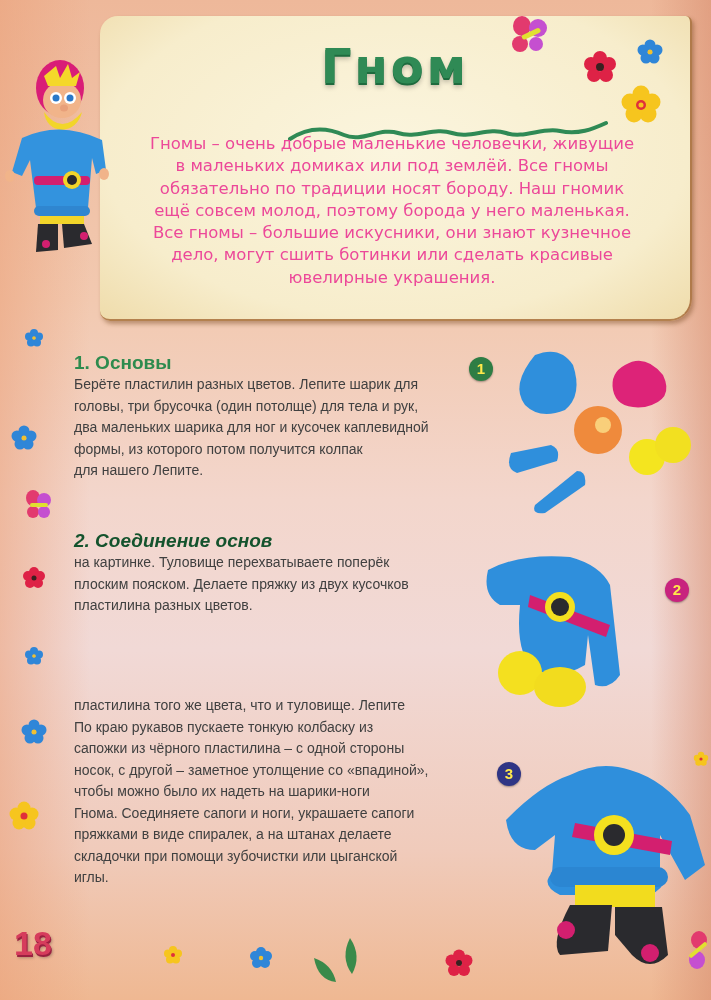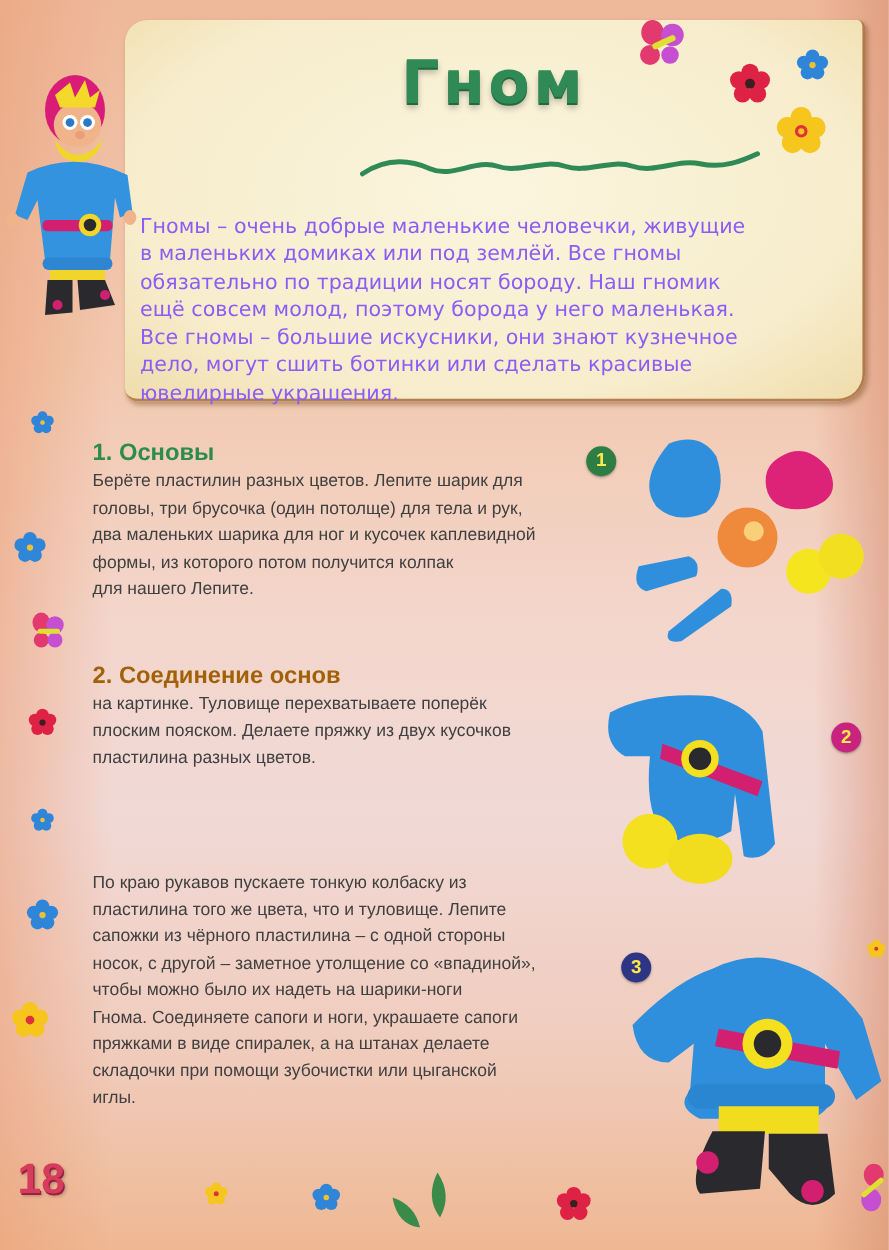--- a/index.html
+++ b/index.html
@@ -6,21 +6,21 @@
   body{width:711px;height:1000px;position:relative;overflow:hidden;
     background:linear-gradient(180deg,#eeb89a 0%,#f2c9b0 30%,#f3d6cc 50%,#f1d9d6 65%,#f0cbbb 85%,#efb892 100%);
     font-family:"DejaVu Sans",sans-serif;}
   .bg-left{position:absolute;left:0;top:0;width:90px;height:1000px;background:linear-gradient(90deg,rgba(235,160,120,.55),rgba(235,160,120,0));}
   .bg-right{position:absolute;right:0;top:0;width:60px;height:1000px;background:linear-gradient(270deg,rgba(215,140,110,.55),rgba(215,140,110,0));}
   .parchment{position:absolute;left:100px;top:16px;width:590px;height:303px;background:radial-gradient(ellipse at 50% 45%,#fbf5de 0%,#f7edcc 70%,#efdcab 100%);
     border-radius:18px 6px 22px 10px;box-shadow:2px 3px 4px rgba(120,70,30,.45);border-right:2px solid #b07a4a;border-bottom:2px solid #b4814e;}
   .title{position:absolute;left:0;right:0;top:22px;text-align:center;font-family:"DejaVu Sans",sans-serif;font-weight:bold;font-size:48px;letter-spacing:3px;color:#2f8a55;
     text-shadow:0 2px 0 #1e6b3e,0 4px 5px rgba(0,0,0,.25);}
   .wave{position:absolute;left:188px;top:103px;width:320px;height:24px;}
-  .intro{position:absolute;left:112px;top:133px;width:560px;font-family:"DejaVu Sans",sans-serif;font-size:16.5px;line-height:22.3px;color:#8b5cf6;margin-top:37px;}
+  .intro{position:absolute;left:112px;top:133px;width:560px;text-align:center;font-family:"DejaVu Sans",sans-serif;font-size:16.5px;line-height:22.3px;color:#ec4899;}
   .gnome-hero{position:absolute;left:0;top:58px;width:110px;height:200px;}
   .step{position:absolute;left:74px;width:420px;}
   .step h2{margin:0;font-family:"Liberation Sans",sans-serif;font-weight:bold;font-size:19px;line-height:22px;}
   .step p{margin:0;font-family:"Liberation Sans",sans-serif;font-size:14px;line-height:21.5px;color:#404040;}
   .badge{position:absolute;width:24px;height:24px;border-radius:50%;color:#ffe94a;font-family:"Liberation Sans",sans-serif;font-weight:bold;font-size:15px;text-align:center;line-height:24px;box-shadow:0 1px 2px rgba(0,0,0,.35);}
   .pagenum{position:absolute;left:14px;top:924px;font-family:"Liberation Sans",sans-serif;font-weight:bold;font-size:34px;color:#d63c5c;text-shadow:1px 2px 0 #9a2040,2px 3px 3px rgba(0,0,0,.25);}
   .deco{position:absolute;}
   svg{display:block;}
 </style>
 </head>
@@ -83,38 +83,38 @@
   <path d="M120,20 Q140,8 158,30 Q170,55 140,62 Q112,65 108,45 Q105,28 120,20 Z" fill="#dd2378"></path>
   <circle cx="93" cy="85" r="24" fill="#ef8a3c"></circle>
     <circle cx="98" cy="80" r="8" fill="#fbe08a" opacity=".8"></circle>
   <circle cx="142" cy="112" r="18" fill="#f4e51f"></circle>
     <circle cx="168" cy="100" r="18" fill="#f2e020"></circle>
   <path d="M6,108 L46,100 Q56,104 52,116 L12,128 Q0,124 6,108 Z" fill="#2f8fdc"></path>
   <path d="M30,160 L72,126 Q82,126 80,140 L40,168 Q26,170 30,160 Z" fill="#2f8fdc"></path>
 </svg>
 
 <div class="step" style="top:530px;">
-  <h2 style="color:#a16207;">2. Соединение основ</h2>
+  <h2 style="color:#14532d;font-style:italic;">2. Соединение основ</h2>
   <p>на картинке. Туловище перехватываете поперёк</p>
   <p>плоским пояском. Делаете пряжку из двух кусочков</p>
   <p>пластилина разных цветов.</p>
 </div>
 <div class="badge" style="left:665px;top:578px;background:#c8237e;">2</div>
 <svg class="deco" style="left:480px;top:545px;" width="170" height="165" viewBox="0 0 170 165">
   <path d="M8,25 Q40,8 90,12 Q120,20 130,40 L140,130 Q130,145 115,140 L108,90 L105,120 Q80,135 55,125 Q35,110 40,60 L20,60 Q2,50 8,25 Z" fill="#2f8fdc"></path>
   <path d="M50,50 L130,80 L126,92 L48,62 Z" fill="#d31f6f"></path>
   <circle cx="80" cy="62" r="15" fill="#f4e01f"></circle>
     <circle cx="80" cy="62" r="9" fill="#2a2a2e"></circle>
   <ellipse cx="40" cy="128" rx="22" ry="22" fill="#f4e01f"></ellipse>
   <ellipse cx="80" cy="142" rx="26" ry="20" fill="#f2dc1e"></ellipse>
 </svg>
 
 <div class="step" style="top:695px;">
+  <p>пластилина того же цвета, что и туловище. Лепите</p>
   <p>По краю рукавов пускаете тонкую колбаску из</p>
-  <p>пластилина того же цвета, что и туловище. Лепите</p>
   <p>сапожки из чёрного пластилина – с одной стороны</p>
   <p>носок, с другой – заметное утолщение со «впадиной»,</p>
   <p>чтобы можно было их надеть на шарики-ноги</p>
   <p>Гнома. Соединяете сапоги и ноги, украшаете сапоги</p>
   <p>пряжками в виде спиралек, а на штанах делаете</p>
   <p>складочки при помощи зубочистки или цыганской</p>
   <p>иглы.</p>
 </div>
 <div class="badge" style="left:497px;top:762px;background:#2f3585;">3</div>
 <svg class="deco" style="left:500px;top:755px;" width="210" height="220" viewBox="0 0 210 220">

